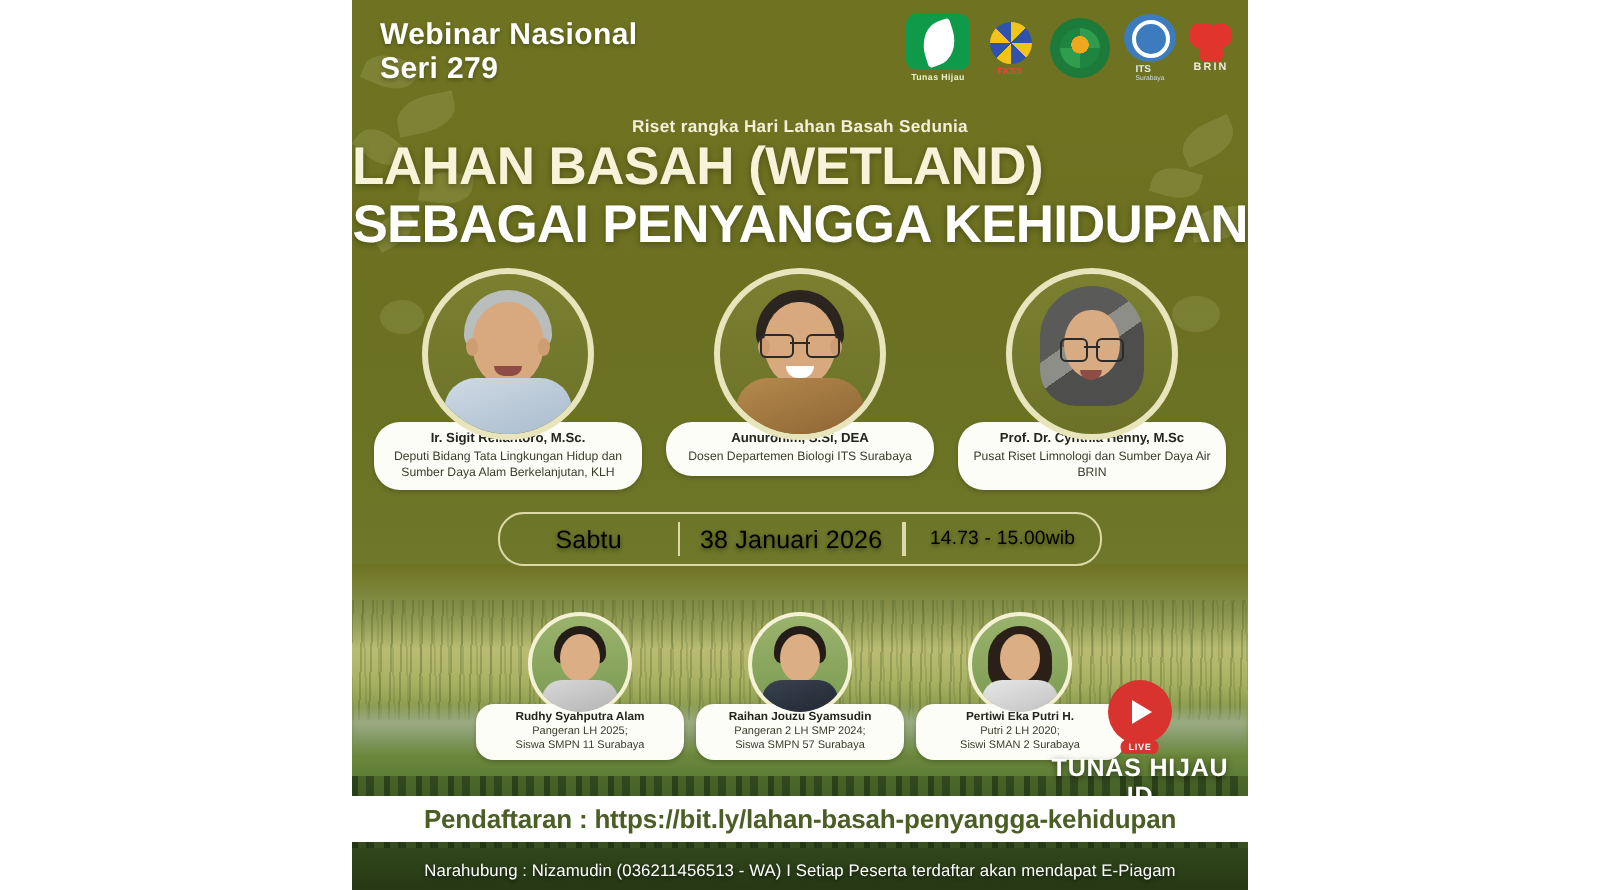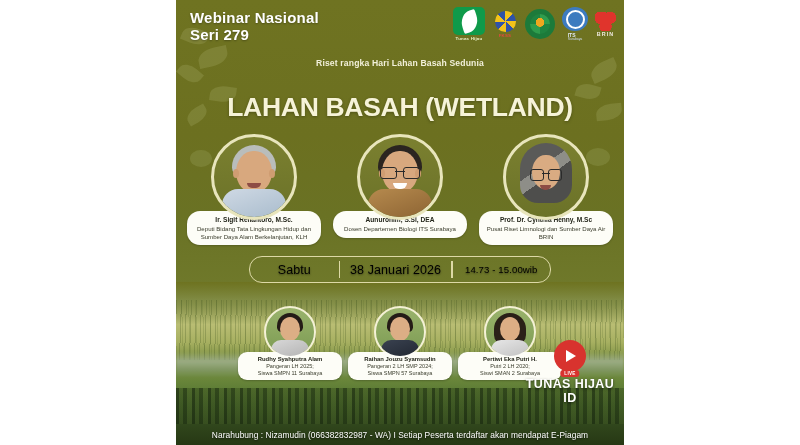--- a/index.html
+++ b/index.html
@@ -83,24 +83,23 @@
      radial-gradient(circle at 72% 30%,#e0342c 0 30%,rgba(0,0,0,0) 31%),
      radial-gradient(circle at 50% 76%,#e0342c 0 34%,rgba(0,0,0,0) 35%);}
   .brin-txt{font-size:5.4px;letter-spacing:1.1px;color:#efe9df;font-weight:bold;}
 
   
   .subtitle{
     position:absolute;left:0;right:0;top:58px;text-align:center;
     color:#f2f0da;font-size:8.6px;font-weight:bold;letter-spacing:.15px;
   }
   .title1{
-    position:absolute;left:0;right:0;top:68px;text-align:center;
+    position:absolute;left:0;right:0;top:68px;text-align:left;
     color:#f6f3d8;font-weight:bold;font-size:26.5px;letter-spacing:-.3px;
     text-shadow:0 1px 3px rgba(40,42,10,.45);
-    margin-top:24px;
   }
   .title2{
     position:absolute;left:0;right:0;top:97px;text-align:center;
     color:#ffffff;font-weight:bold;font-size:26.5px;letter-spacing:-.4px;
     text-shadow:0 1px 3px rgba(40,42,10,.45);
   }
 
   
   .speakers{position:absolute;left:0;top:134px;width:100%;height:112px;display:flex;justify-content:center;gap:16px;}
   .spk{width:130px;position:relative;display:flex;flex-direction:column;align-items:center;}
@@ -250,20 +249,21 @@
       </div>
       <div class="logo logo-brin">
         <div class="brin-mark"></div>
         <div class="brin-txt">BRIN</div>
       </div>
     </div>
   </div>
 
   <div class="subtitle">Riset rangka Hari Lahan Basah Sedunia</div>
   <div class="title1">LAHAN BASAH (WETLAND)</div>
+  <div class="title2">SEBAGAI PENYANGGA KEHIDUPAN</div>
 
   <div class="speakers">
 
     <div class="spk">
       <div class="spk-ring">
         <div class="face">
           <div class="hair" style="background:#b9bdbb;"></div>
           <div class="head"></div>
           <div class="ear l"></div>
             <div class="ear r"></div>
@@ -379,15 +379,16 @@
 
 
   <div class="live">
     <div class="yt-icon">
       <div class="yt-play"></div>
       <div class="live-badge">LIVE</div>
     </div>
     <div class="live-txt">TUNAS HIJAU ID</div>
   </div>
 
-  <div class="narahubung">Narahubung : Nizamudin (066382832987 - WA) I Setiap Peserta terdaftar akan mendapat E-Piagam</div>
+  <div class="reg">Pendaftaran : https://bit.ly/lahan-basah-penyangga-kehidupan</div>
+  <div class="narahubung">Narahubung : Nizamudin (036211456513 - WA) I Setiap Peserta terdaftar akan mendapat E-Piagam</div>
 
 </div>
 
 </body></html>

